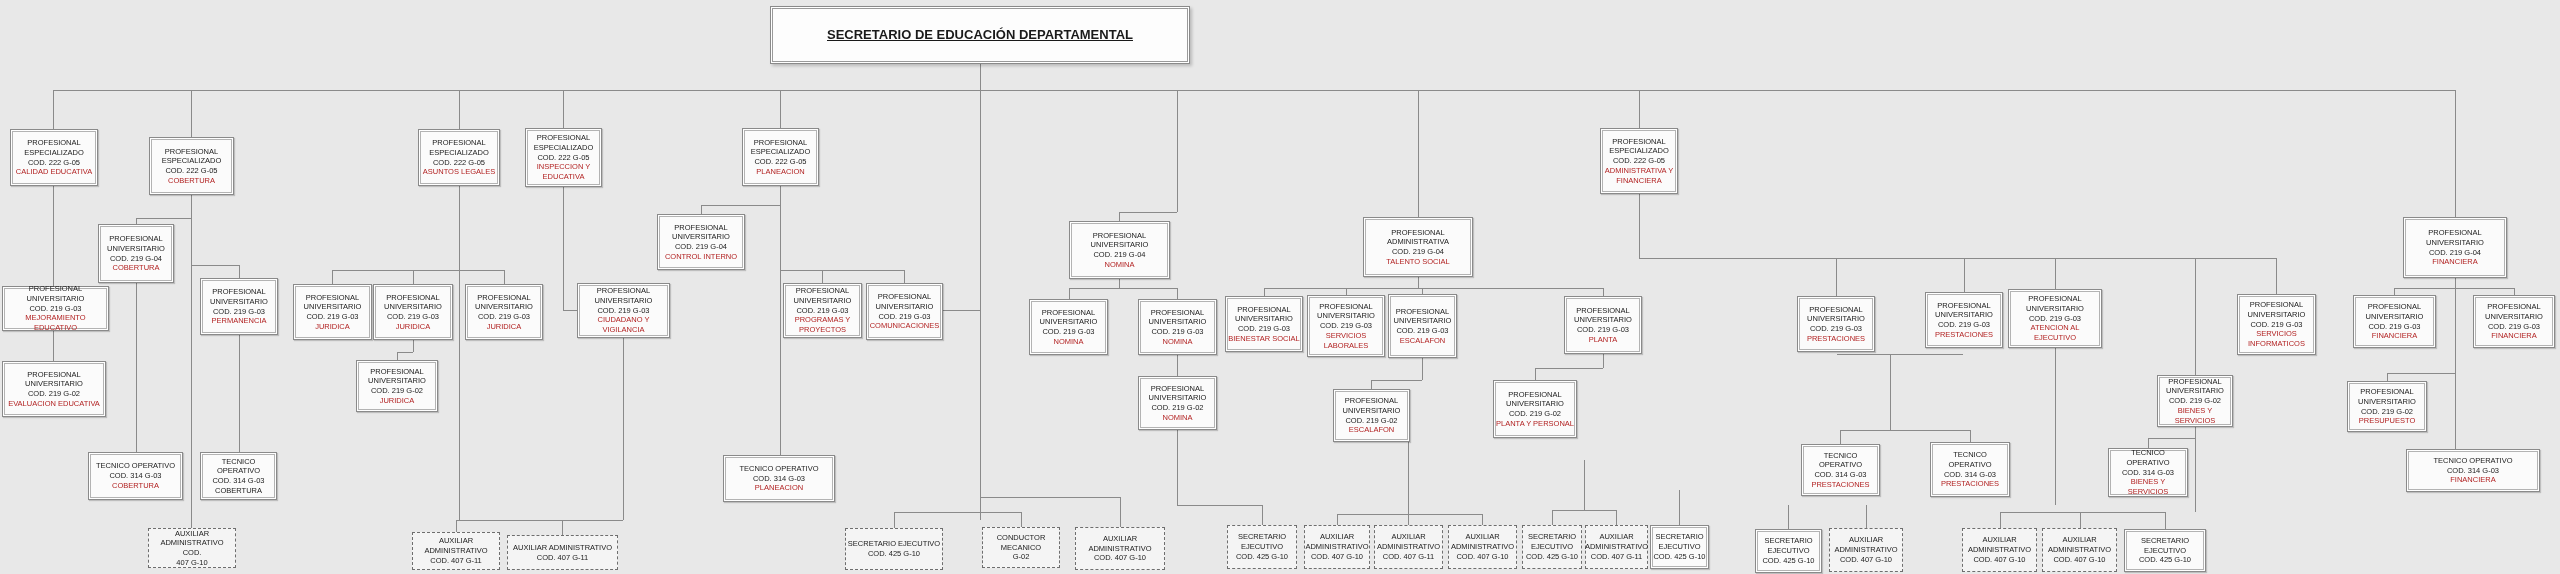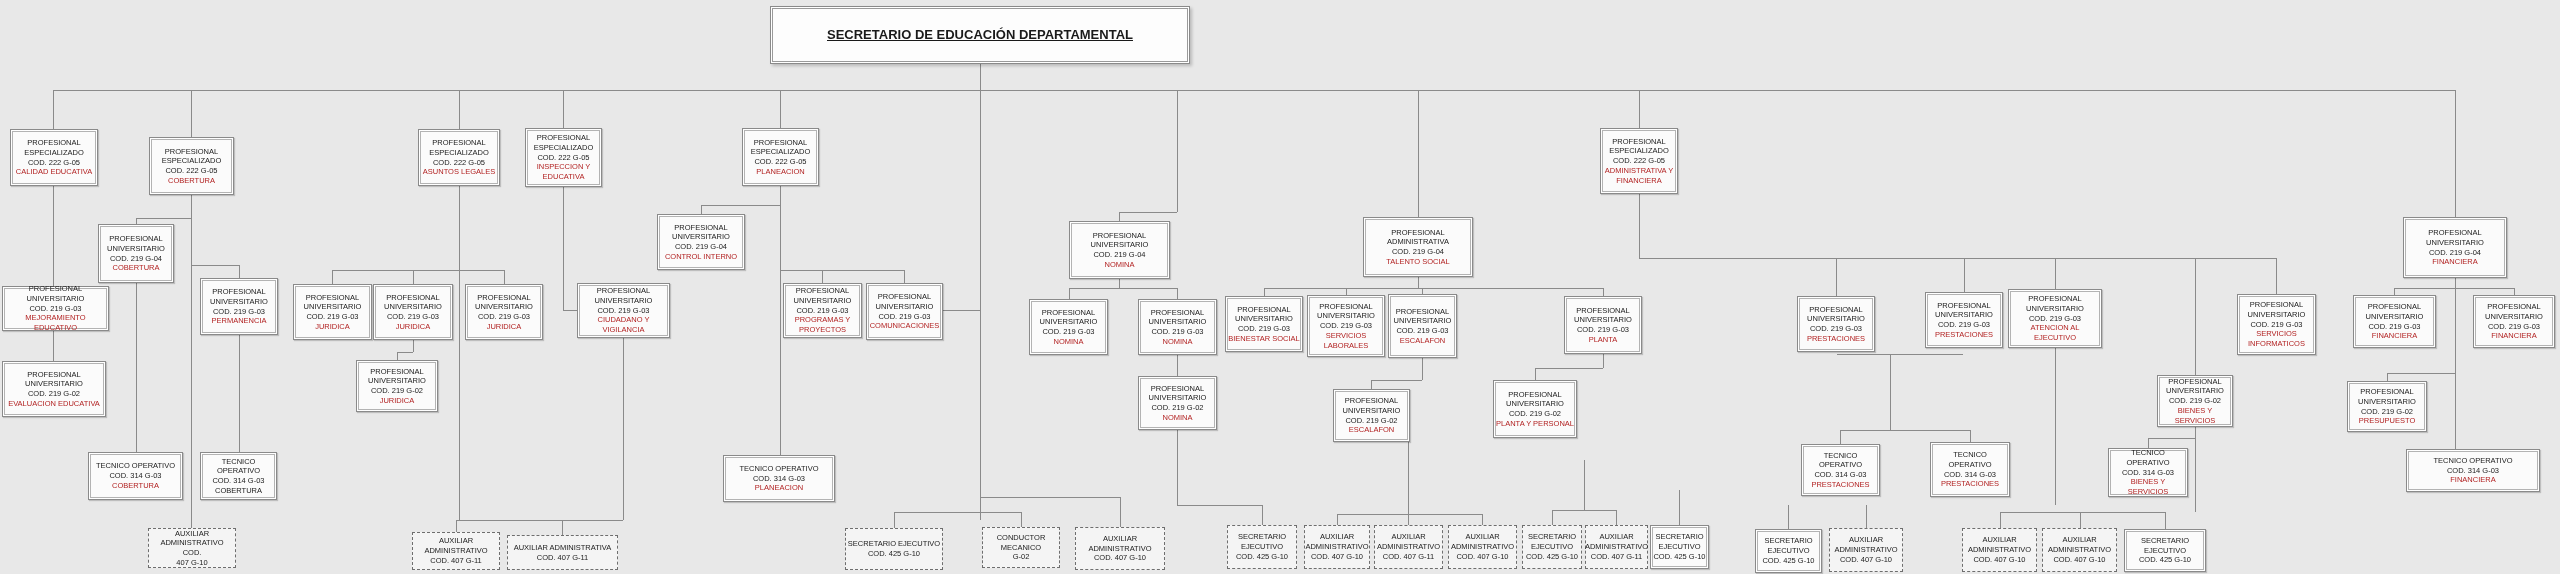--- a/index.html
+++ b/index.html
@@ -405,21 +405,21 @@
       <span>AUXILIAR</span>
       <span>ADMINISTRATIVO COD.</span>
       <span>407 G-10</span>
     </div>
     <div class="box dashed" style="left: 412px; top: 532px; width: 88px; height: 38px;">
       <span>AUXILIAR</span>
       <span>ADMINISTRATIVO</span>
       <span>COD. 407 G-11</span>
     </div>
     <div class="box dashed" style="left: 507px; top: 535px; width: 111px; height: 35px;">
-      <span>AUXILIAR ADMINISTRATIVA</span>
+      <span>AUXILIAR ADMINISTRATIVO</span>
       <span>COD. 407 G-11</span>
     </div>
     <div class="box dashed" style="left: 845px; top: 528px; width: 98px; height: 42px;">
       <span>SECRETARIO EJECUTIVO</span>
       <span>COD. 425 G-10</span>
     </div>
     <div class="box dashed" style="left: 982px; top: 527px; width: 78px; height: 41px;">
       <span>CONDUCTOR</span>
       <span>MECANICO</span>
       <span>G-02</span>

